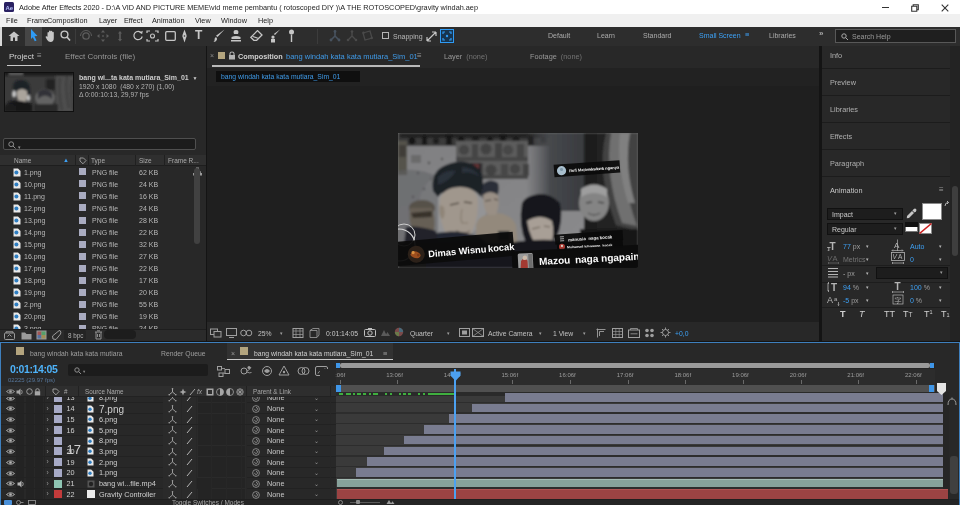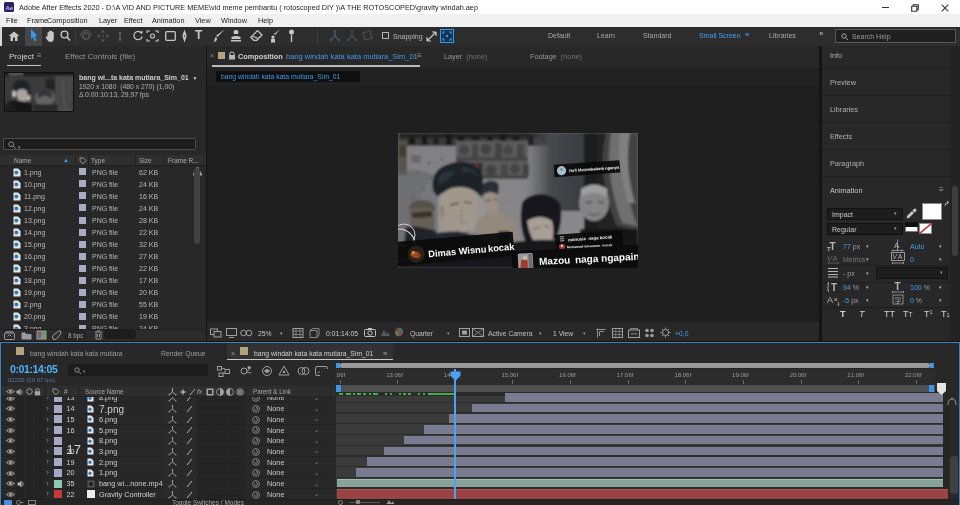--- a/index.html
+++ b/index.html
@@ -1118,26 +1118,26 @@
 <svg class="a" style="left:6px;top:480.2px" width="9" height="7" viewBox="0 0 9 7">
       <path d="M0.5 3.5 Q4.5 0 8.5 3.5 Q4.5 7 0.5 3.5 Z" fill="none" stroke="#b5b5b5" stroke-width="0.9"></path>
       <circle cx="4.5" cy="3.5" r="1.3" fill="#b5b5b5"></circle>
     </svg>
 <svg class="a" style="left:16.5px;top:479.8px" width="8" height="8" viewBox="0 0 8 8">
       <path d="M0.5 2.5 H2.5 L4.5 0.5 V7.5 L2.5 5.5 H0.5 Z" fill="#b5b5b5"></path>
       <path d="M5.5 2 Q7 4 5.5 6" stroke="#b5b5b5" fill="none" stroke-width="0.8"></path>
     </svg>
 <div class="t" style="left:46.5px;top:480.7px;font-size:6.5px;color:#9a9a9a;">›</div>
 <div class="a" style="left:54px;top:479.5px;width:8px;height:8px;background:#8fc6b4"></div>
-<div class="t" style="left:66.5px;top:480.0px;font-size:7.3px;color:#cfcfcf;">35</div>
+<div class="t" style="left:66.5px;top:480.0px;font-size:7.3px;color:#cfcfcf;">21</div>
 <svg class="a" style="left:87px;top:479.5px" width="8" height="8" viewBox="0 0 8 8">
       <rect x="0.5" y="0.5" width="7" height="7" fill="#555"></rect>
       <circle cx="4" cy="4" r="2.2" fill="#222"></circle>
     </svg>
-<div class="t" style="left:99px;top:480.0px;font-size:7.3px;color:#cfcfcf;">bang wi...none.mp4</div>
+<div class="t" style="left:99px;top:480.0px;font-size:7.3px;color:#cfcfcf;">bang wi...file.mp4</div>
 <div class="a" style="left:163px;top:478.0px;width:83px;height:10.7px;background:#2a2a2a"></div>
 <div class="a" style="left:198px;top:478.0px;width:47px;height:10.0px;background:#242424"></div>
 <svg class="a" style="left:168px;top:479.8px" width="9" height="8" viewBox="0 0 9 8">
       <path d="M4.5 4 L4.5 0.8 M4.5 4 L1.5 6.5 M4.5 4 L7.5 6.5" stroke="#9a9a9a" stroke-width="1"></path>
       <circle cx="4.5" cy="0.8" r="0.8" fill="#9a9a9a"></circle>
       <circle cx="1.2" cy="6.8" r="0.8" fill="#9a9a9a"></circle>
       <circle cx="7.8" cy="6.8" r="0.8" fill="#9a9a9a"></circle>
     </svg>
 <svg class="a" style="left:186px;top:479.8px" width="7" height="8" viewBox="0 0 7 8">
       <line x1="1" y1="7" x2="6" y2="1" stroke="#b5b5b5" stroke-width="1"></line>

